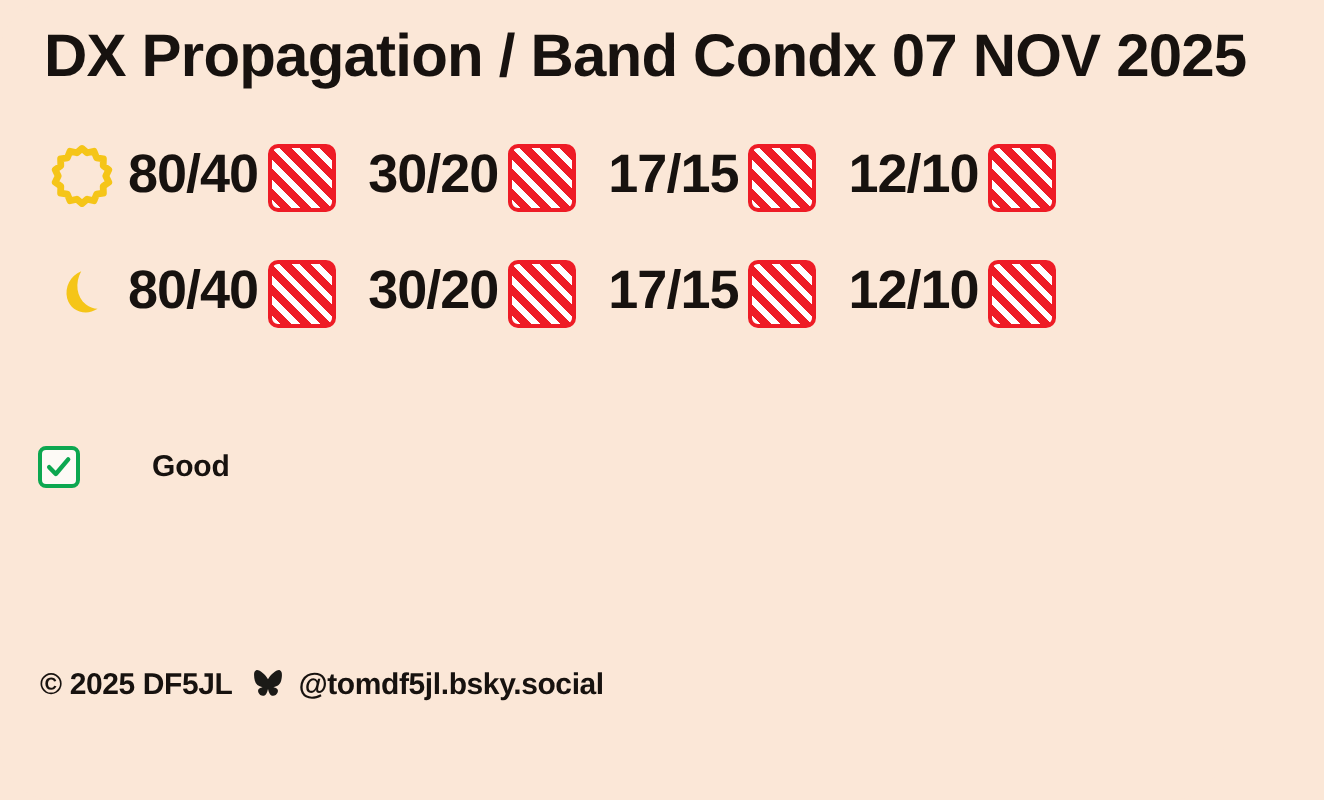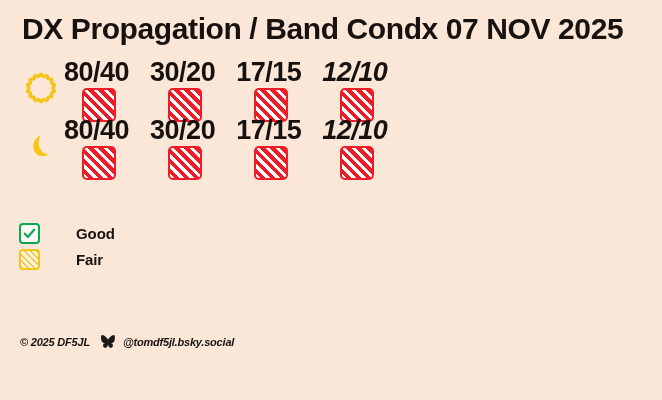--- a/index.html
+++ b/index.html
@@ -54,25 +54,24 @@
     align-items: center;
     justify-content: center;
   }
 
   .band-cells {
     display: flex;
     align-items: center;
   }
   .band-cell {
     display: flex;
-    align-items: center;
+    align-items: flex-start;
     margin-right: 16px;
-    flex-direction: column;
-  }
-  .band-cell:last-child { margin-right: 12px; font-style: italic; }
+  }
+  .band-cell:last-child { margin-right: 12px; }
 
   .band-label {
     font-size: 27px;
     font-weight: bold;
     color: #17120f;
     letter-spacing: -0.5px;
     margin-right: 5px;
     white-space: nowrap;
   }
 
@@ -147,25 +146,24 @@
     top: 1px;
   }
 
   
   .footer {
     position: absolute;
     left: 20px;
     top: 332px;
     display: flex;
     align-items: center;
-    font-size: 11px;
+    font-size: 15px;
     font-weight: bold;
     color: #17120f;
     letter-spacing: -0.2px;
-    font-style: italic;
   }
   .footer-copy { white-space: nowrap; }
   .bsky-icon {
     width: 20px;
     height: 20px;
     margin: 0 5px 0 8px;
     display: inline-flex;
     align-items: center;
     justify-content: center;
   }
@@ -241,24 +239,20 @@
   </div>
 
   <div class="legend">
     <div class="legend-row">
       <span class="legend-swatch good">
         <svg class="check-svg" width="15" height="15" viewBox="0 0 15 15" aria-hidden="true">
           <path d="M2.6 7.6 L5.9 11 L12.1 3.7" fill="none" stroke="#0ca750" stroke-width="2.2" stroke-linecap="round" stroke-linejoin="round"></path>
         </svg>
       </span>
       <span class="legend-label">Good</span>
-    </div>
-    <div class="legend-row">
-      <span class="legend-swatch fair"></span>
-      <span class="legend-label">Fair</span>
     </div>
   </div>
 
   <div class="footer">
     <span class="footer-copy">© 2025 DF5JL</span>
     <span class="bsky-icon">
       <svg width="18" height="18" viewBox="0 0 18 18" aria-hidden="true">
         <path d="M9 6.6 C7.6 4.2 4.6 1.6 3.1 2.1
                  C1.6 2.6 2.0 5.5 2.4 7.3
                  C2.8 9.1 4.2 10.3 6.3 10.6

